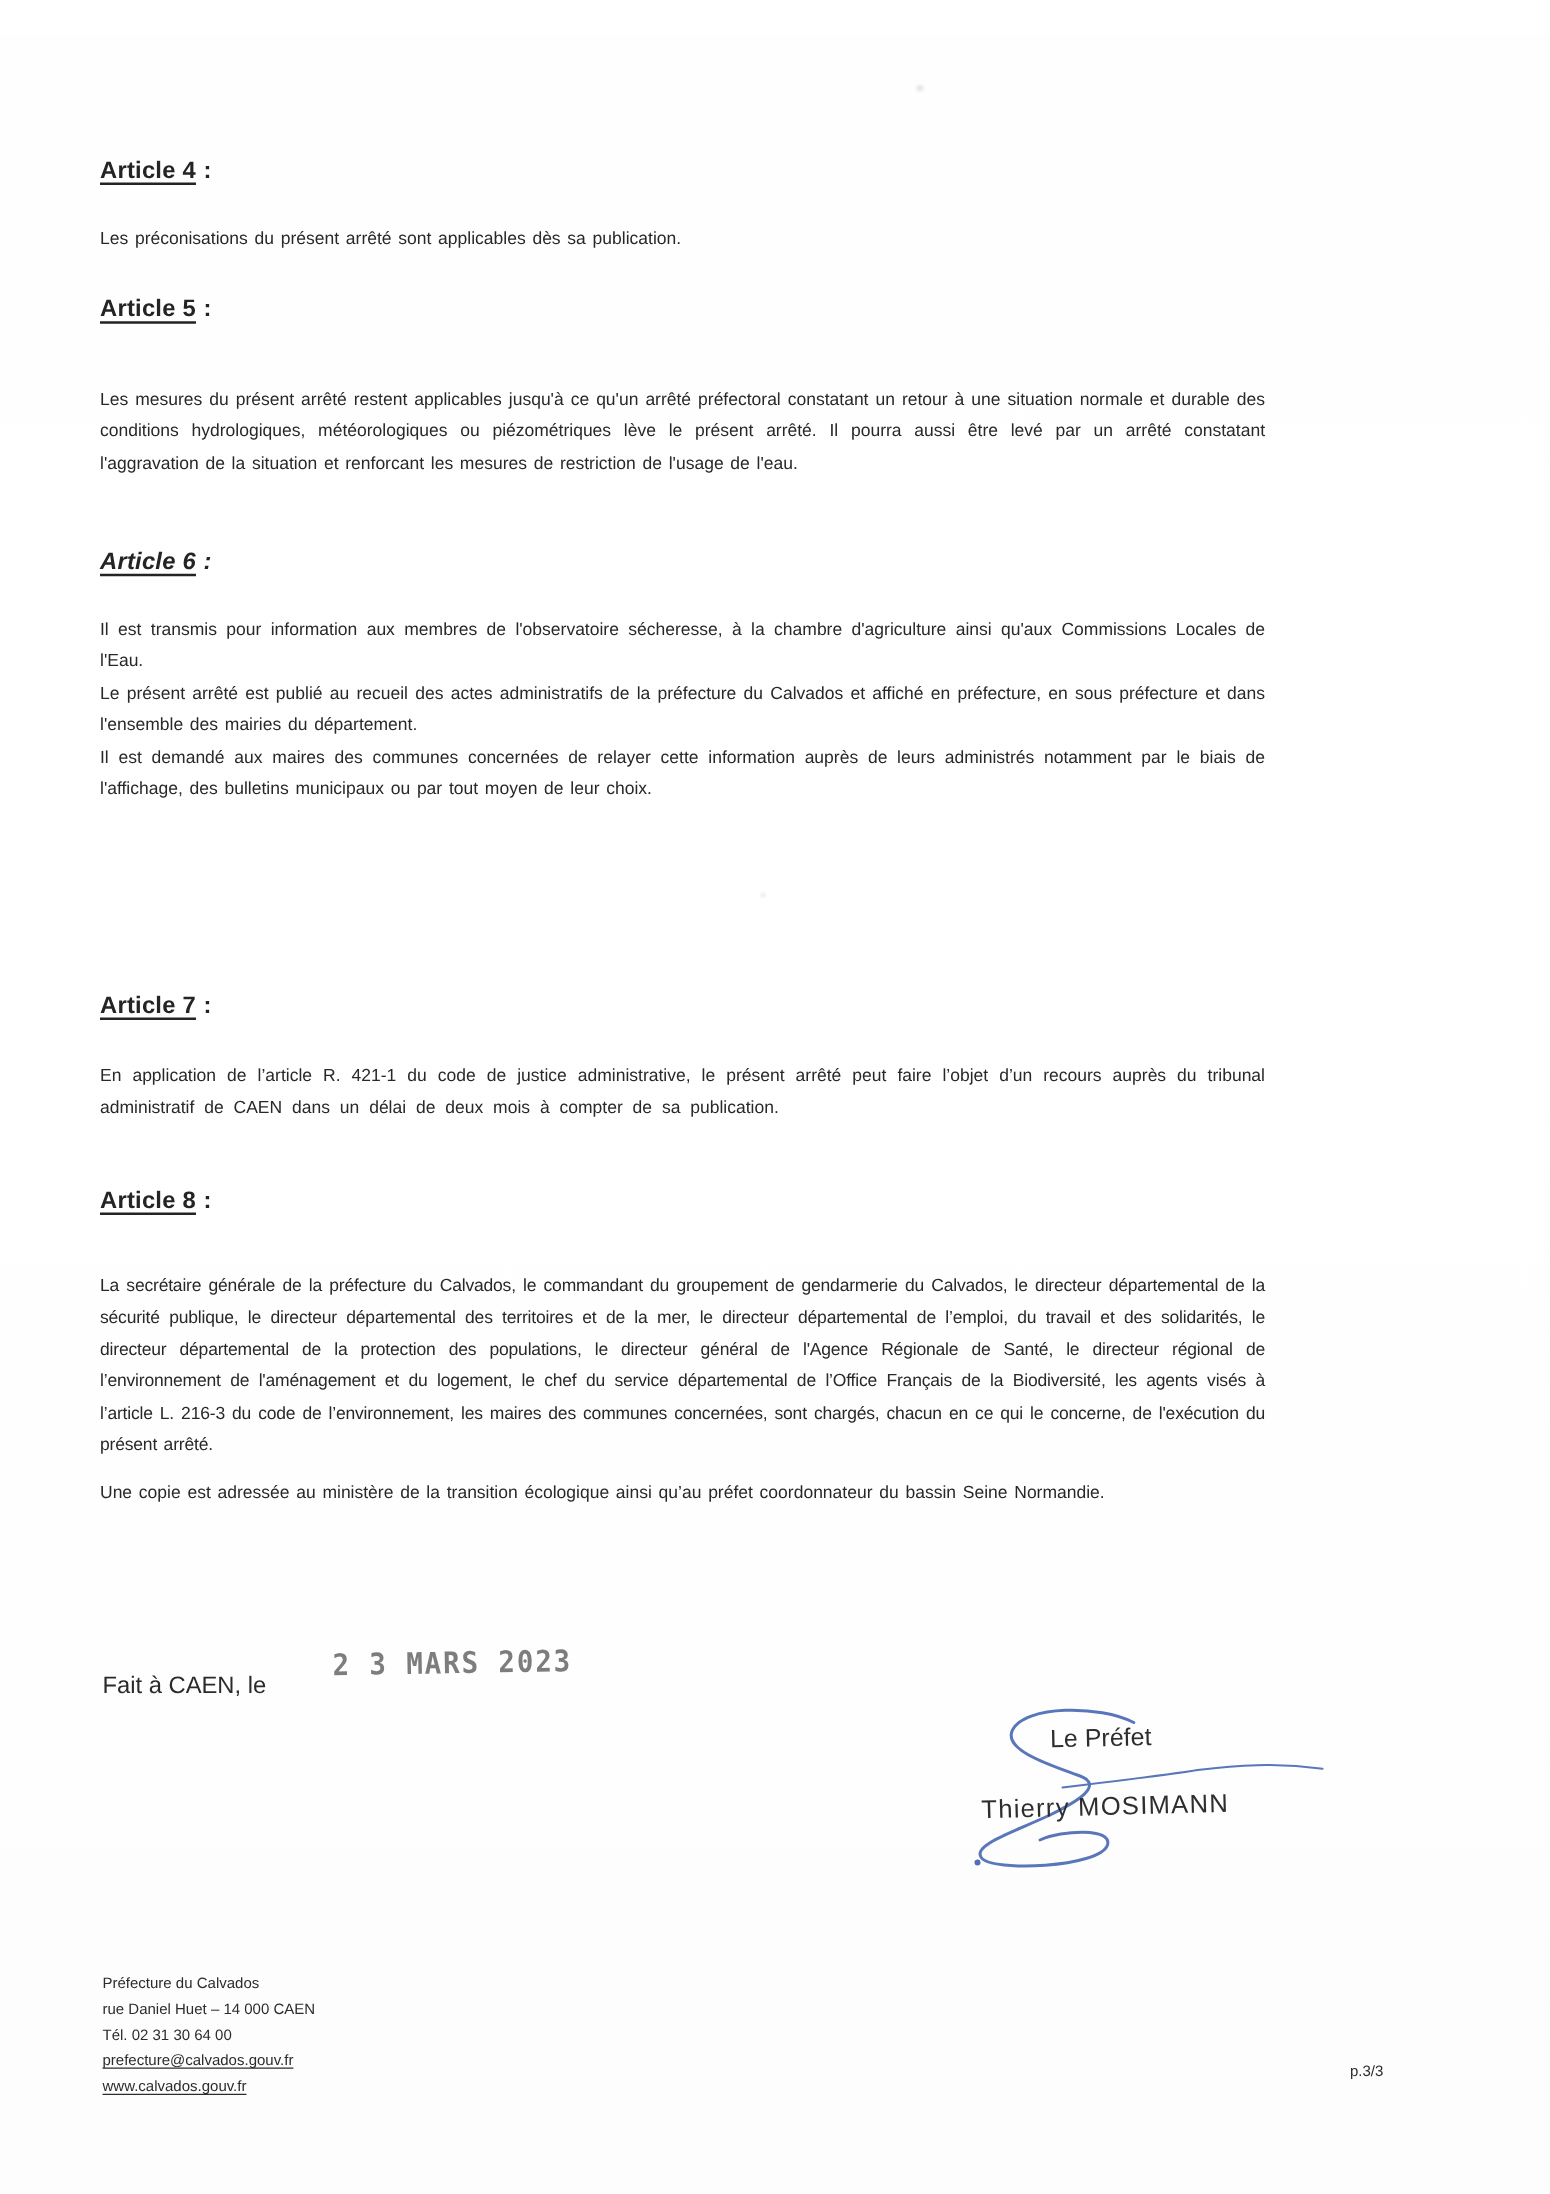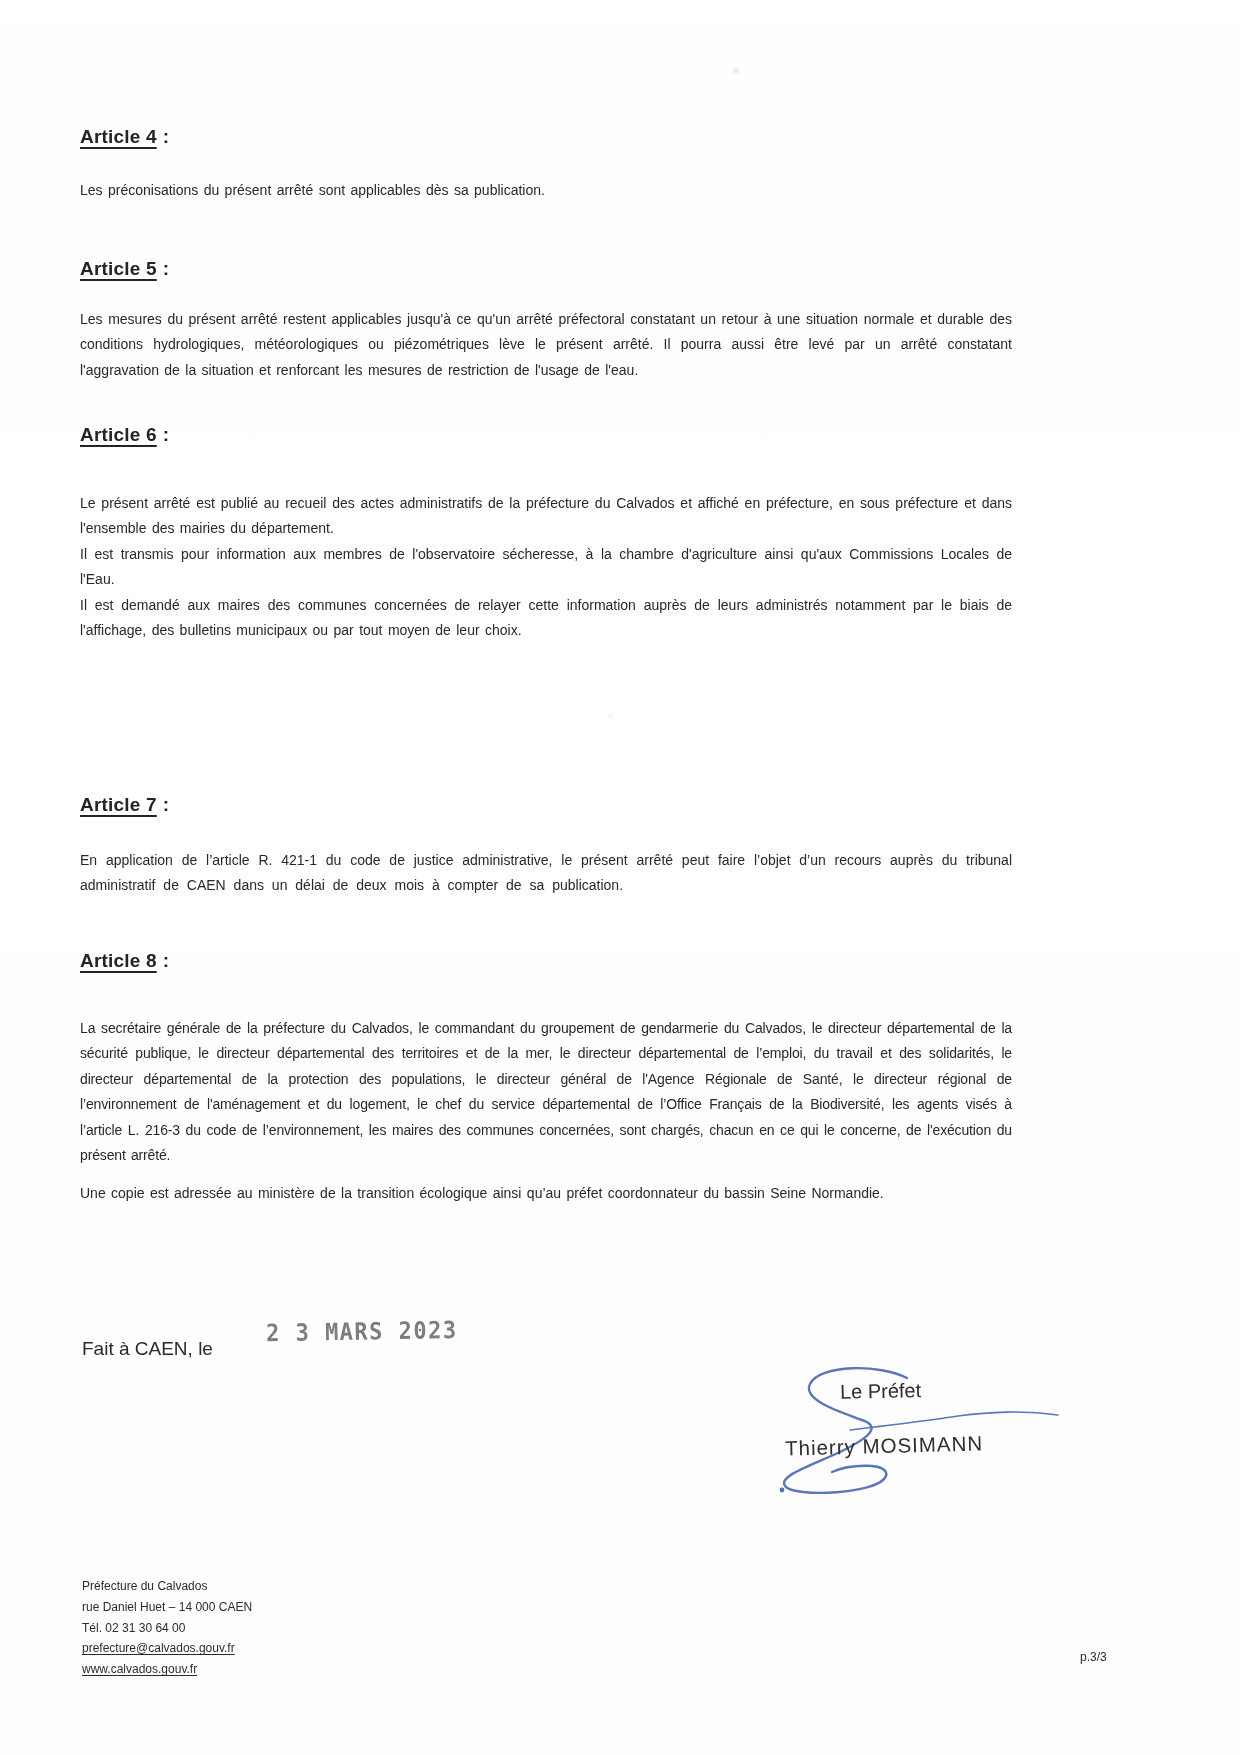--- a/index.html
+++ b/index.html
@@ -103,31 +103,31 @@
 <div class="page">
 
   <div class="speck" style="left:733px; top:40px; width:6px; height:5px; opacity:.30;"></div>
   <div class="speck" style="left:608px; top:686px; width:5px; height:4px; opacity:.18;"></div>
 
   <div class="article-heading" style="top:98px;">
     <span class="heading-text">Article 4</span><span class="colon">:</span>
   </div>
   <p class="para single" style="top:150px;">Les préconisations du présent arrêté sont applicables dès sa publication.</p>
 
-  <div class="article-heading" style="top:230px;">
+  <div class="article-heading" style="top:209px;">
     <span class="heading-text">Article 5</span><span class="colon">:</span>
   </div>
   <p class="para" style="top:279px;">Les mesures du présent arrêté restent applicables jusqu'à ce qu'un arrêté préfectoral constatant un retour à une situation normale et durable des conditions hydrologiques, météorologiques ou piézométriques lève le présent arrêté. Il pourra aussi être levé par un arrêté constatant l'aggravation de la situation et renforcant les mesures de restriction de l'usage de l'eau.</p>
 
-  <div class="article-heading" style="top:396px;">
+  <div class="article-heading" style="top:411px;font-style:italic;">
     <span class="heading-text">Article 6</span><span class="colon">:</span>
   </div>
   <div class="block" style="top:463px;">
+    <p>Il est transmis pour information aux membres de l'observatoire sécheresse, à la chambre d'agriculture ainsi qu'aux Commissions Locales de l'Eau.</p>
     <p>Le présent arrêté est publié au recueil des actes administratifs de la préfecture du Calvados et affiché en préfecture, en sous préfecture et dans l'ensemble des mairies du département.</p>
-    <p>Il est transmis pour information aux membres de l'observatoire sécheresse, à la chambre d'agriculture ainsi qu'aux Commissions Locales de l'Eau.</p>
     <p class="gap-before">Il est demandé aux maires des communes concernées de relayer cette information auprès de leurs administrés notamment par le biais de l'affichage, des bulletins municipaux ou par tout moyen de leur choix.</p>
   </div>
 
   <div class="article-heading" style="top:766px;">
     <span class="heading-text">Article 7</span><span class="colon">:</span>
   </div>
   <p class="para wide-words" style="top:820px;">En application de l’article R. 421-1 du code de justice administrative, le présent arrêté peut faire l’objet d’un recours auprès du tribunal administratif de CAEN dans un délai de deux mois à compter de sa publication.</p>
 
   <div class="article-heading" style="top:922px;">
     <span class="heading-text">Article 8</span><span class="colon">:</span>

